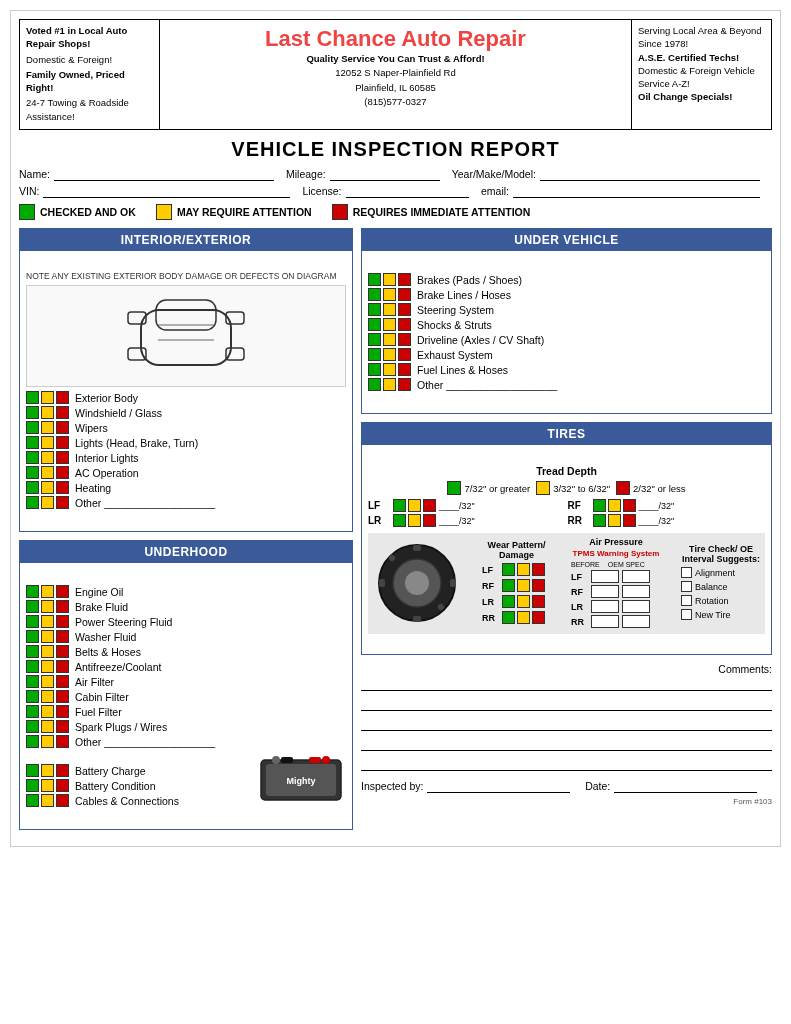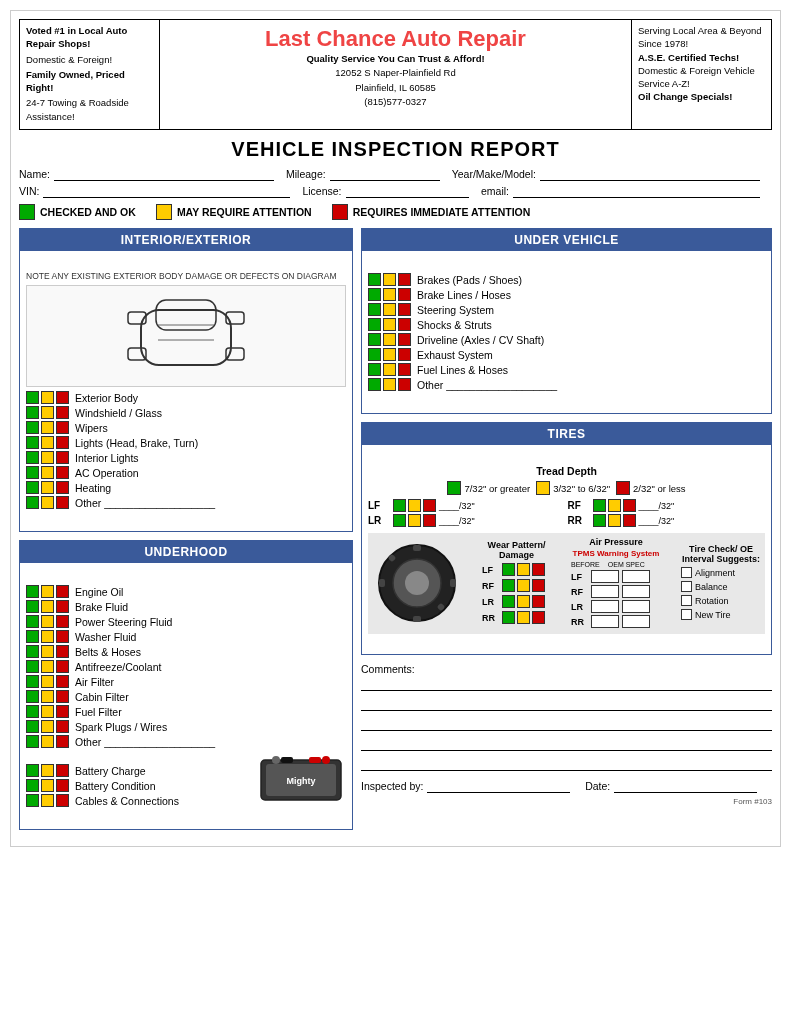--- a/index.html
+++ b/index.html
@@ -287,20 +287,21 @@
       width: 11px;
       height: 11px;
       border: 1px solid #333;
       background: #fff;
       flex-shrink: 0;
     }
     
     .comments-section {
       margin-top: 6px;
       font-size: 10.5px;
+      text-align: right;
     }
     .comment-line {
       border-bottom: 1px solid #000;
       height: 16px;
       margin-bottom: 4px;
     }
     
     .inspected-row {
       display: flex;
       align-items: center;

